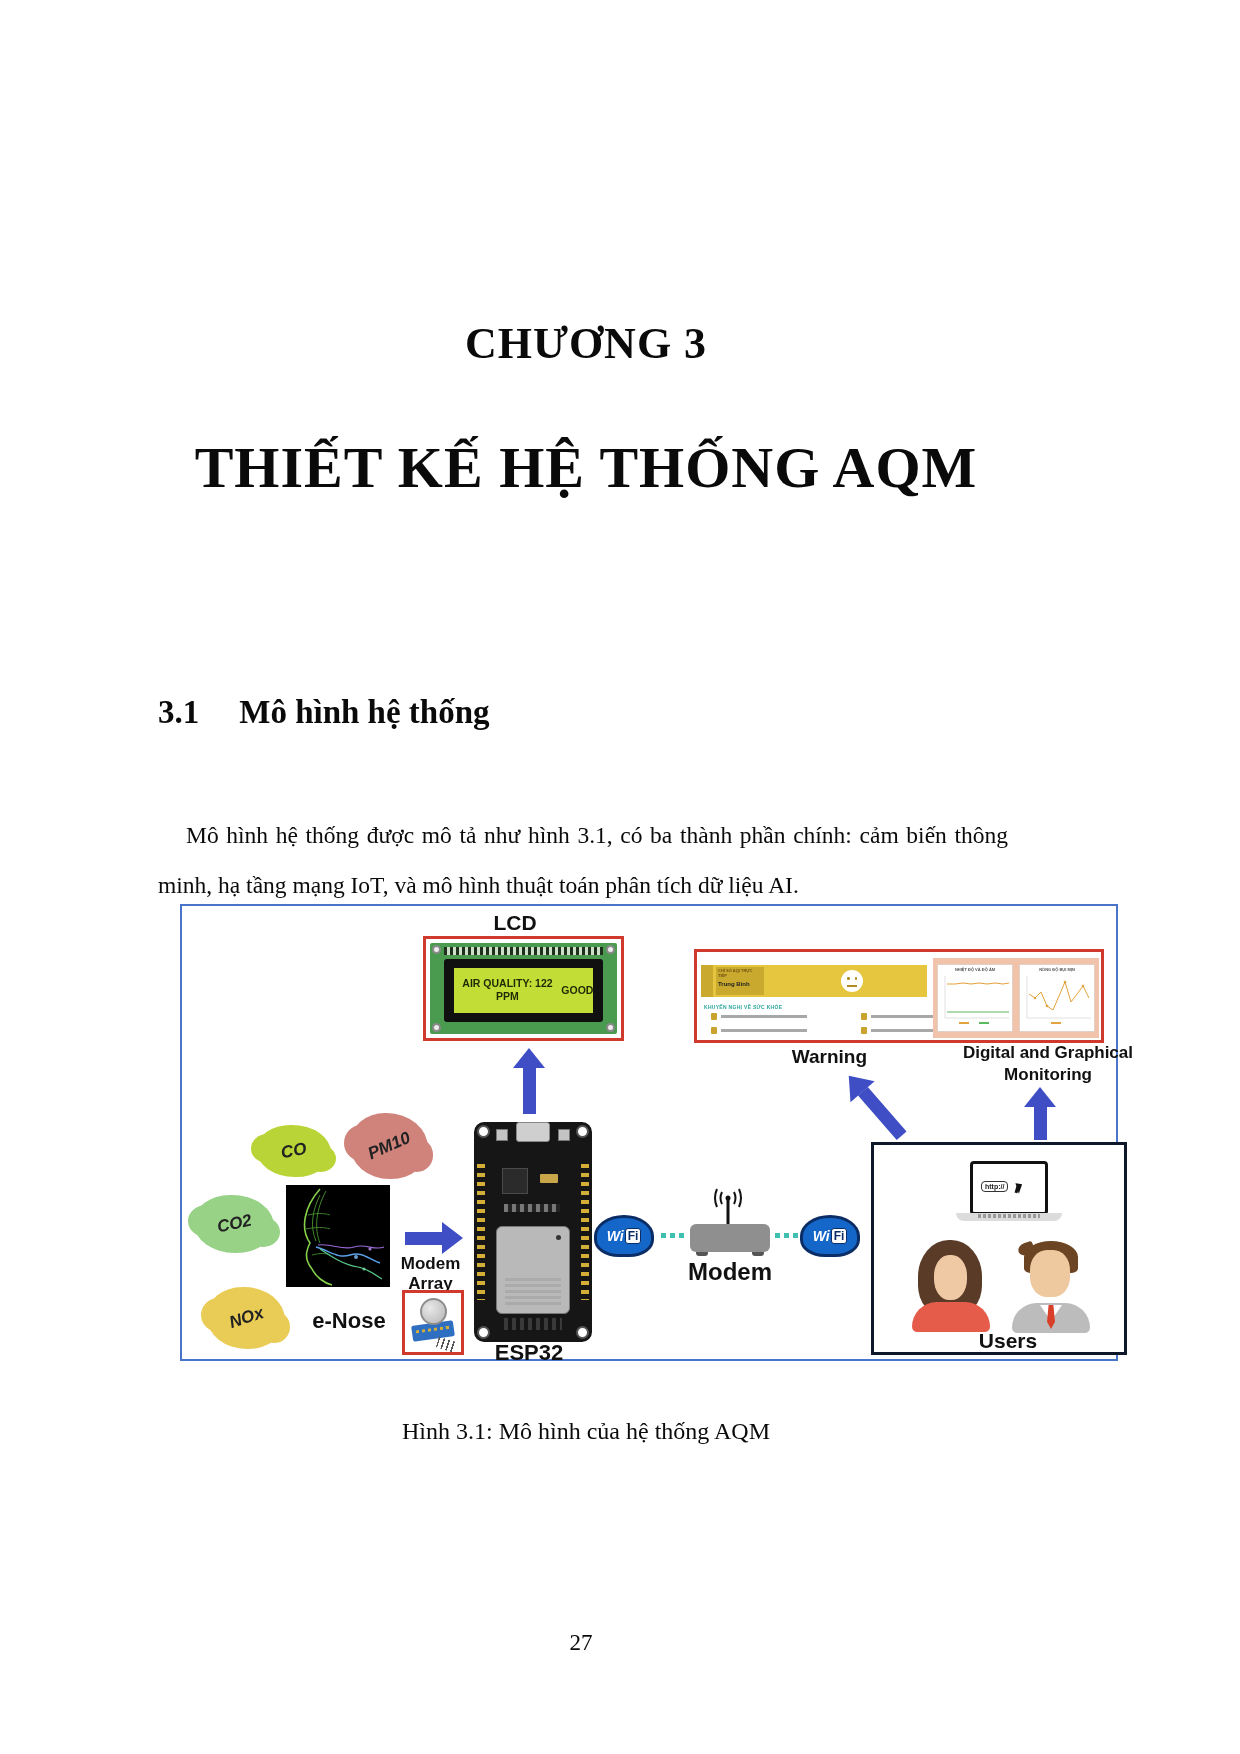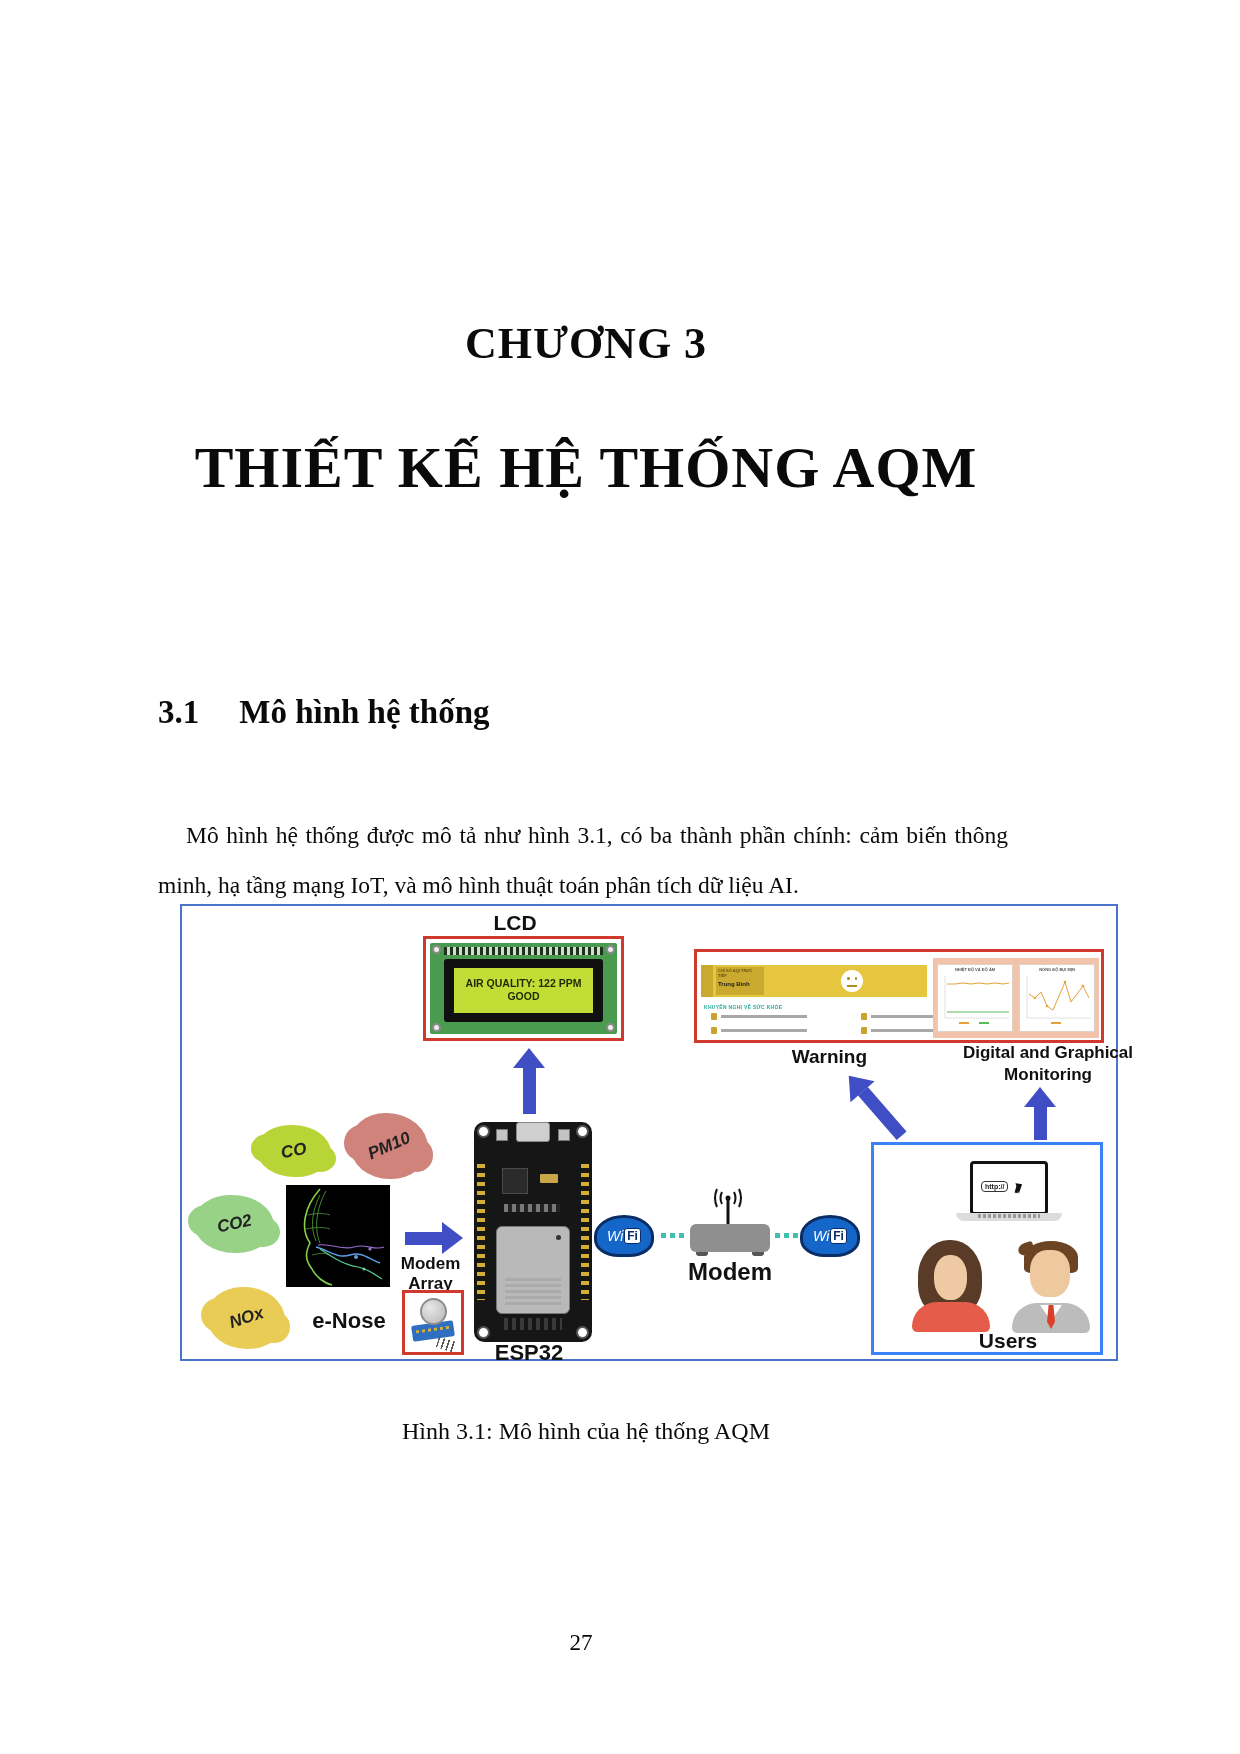--- a/index.html
+++ b/index.html
@@ -17,21 +17,21 @@
   .flabel{position:absolute;font-weight:bold;color:#111;text-align:center;}
 
   
   .lcd-label{left:293px;top:5px;width:80px;font-size:21px;}
   .lcd-box{position:absolute;left:241px;top:30px;width:201px;height:105px;border:3px solid #cf3a2c;background:#fff;padding:4px;}
   .lcd-module{position:relative;width:100%;height:100%;background:#4a9a4f;border-radius:2px;}
   .lcd-pins{position:absolute;left:14px;right:14px;top:4px;height:8px;background:repeating-linear-gradient(90deg,#20301f 0 3px,#cfe0c9 3px 6px);}
   .screw{position:absolute;width:9px;height:9px;border-radius:50%;background:#eee;border:2px solid #8a8a8a;}
   .screw.tl{left:2px;top:2px}.screw.tr{right:2px;top:2px}.screw.bl{left:2px;bottom:2px}.screw.br{right:2px;bottom:2px}
   .lcd-bezel{position:absolute;left:14px;right:14px;top:16px;bottom:12px;background:#101010;border-radius:3px;display:flex;align-items:center;justify-content:center;}
-  .lcd-screen{width:88%;height:72%;background:#c3dd37;display:flex;flex-direction:column;align-items:center;justify-content:center;font-size:10.5px;font-weight:bold;color:#1d2a05;line-height:13px;text-align:center;}
+  .lcd-screen{width:88%;height:72%;background:#c3dd37;display:flex;flex-direction:row;align-items:center;justify-content:center;font-size:10.5px;font-weight:bold;color:#1d2a05;line-height:13px;text-align:center;}
 
   
   .arrow-v{position:absolute;display:flex;flex-direction:column;align-items:center;}
   .arrow-v .head{width:0;height:0;border-left:16px solid transparent;border-right:16px solid transparent;border-bottom:20px solid #3f4ec4;}
   .arrow-v .shaft{width:13px;background:#3f4ec4;flex:1;}
   .arrow-h{position:absolute;display:flex;align-items:center;}
   .arrow-h .shaft{height:13px;background:#3f4ec4;flex:1;}
   .arrow-h .head{width:0;height:0;border-top:16px solid transparent;border-bottom:16px solid transparent;border-left:21px solid #3f4ec4;}
   .arrow-lcd{left:330px;top:142px;width:34px;height:66px;}
   .arrow-mon{left:842px;top:181px;width:32px;height:53px;}
@@ -54,21 +54,21 @@
   .rec-item{display:flex;align-items:center;gap:4px;}
   .rec-ico{width:6px;height:7px;background:#c9a32e;border-radius:1px;flex:none;}
   .rec-bar{height:2.5px;background:#a8a8a8;width:86px;}
   .salmon-panel{position:absolute;left:236px;top:6px;width:166px;height:80px;background:#f2c3ab;display:flex;align-items:center;justify-content:center;gap:6px;}
   .chart-card{width:76px;height:68px;background:#fff;border:1px solid #e0d0c6;padding:2px 1px;}
   .chart-title{font-size:4px;font-weight:bold;color:#555;text-align:center;line-height:5px;}
   .warning-label{left:565px;top:140px;width:120px;font-size:19px;text-align:right;}
   .monitoring-label{left:756px;top:136px;width:220px;font-size:17px;line-height:22px;}
 
   
-  .users-box{position:absolute;left:689px;top:236px;width:232px;height:213px;border:3px solid #3b82f6;background:#fff;}
+  .users-box{position:absolute;left:689px;top:236px;width:256px;height:213px;border:3px solid #0f172a;background:#fff;}
   .laptop-screen{position:absolute;left:96px;top:16px;width:78px;height:54px;border:3px solid #111;border-radius:4px;background:#fff;}
   .url-chip{position:absolute;left:8px;top:17px;border:1.5px solid #333;border-radius:4px;padding:1px 3px;font-size:7px;font-weight:bold;color:#222;}
   .cursor{position:absolute;left:44px;top:18px;width:0;height:0;border-left:6px solid #111;border-top:3px solid transparent;border-bottom:8px solid transparent;transform:rotate(-18deg);}
   .cursor::after{content:"";position:absolute;left:-8px;top:0px;width:3px;height:7px;background:#111;transform:rotate(35deg);}
   .laptop-base{position:absolute;left:82px;top:68px;width:106px;height:8px;background:#dcdcdc;border-radius:0 0 8px 8px;}
   .laptop-base::before{content:"";position:absolute;left:22px;top:1px;width:62px;height:4px;background:repeating-linear-gradient(90deg,#9a9a9a 0 3px,#dcdcdc 3px 5px);}
   .avatar{position:absolute;width:78px;height:92px;}
   .avatar.woman{left:38px;top:95px;}
   .avatar.man{left:138px;top:96px;}
   .hair-w{position:absolute;left:6px;top:0;width:64px;height:76px;background:#5a3b28;border-radius:48% 48% 40% 40%;}
@@ -97,21 +97,21 @@
   .shield{position:absolute;left:22px;top:104px;width:74px;height:88px;background:#b9b9b9;border:1px solid #777;border-radius:6px;}
   .shield::before{content:"";position:absolute;right:8px;top:8px;width:5px;height:5px;border-radius:50%;background:#333;}
   .shield::after{content:"";position:absolute;left:8px;bottom:8px;width:56px;height:30px;background:repeating-linear-gradient(0deg,#a7a7a7 0 3px,#b9b9b9 3px 6px);opacity:.8;}
   .ant{position:absolute;left:30px;top:196px;width:58px;height:12px;background:repeating-linear-gradient(90deg,#3a3a3a 0 4px,#161616 4px 8px);}
   .esp32-label{left:287px;top:434px;width:120px;font-size:22px;}
 
   
   .wifi{position:absolute;width:60px;height:42px;background:#1467c8;border:3px solid #0a2d66;border-radius:55% 55% 45% 45%;display:flex;align-items:center;justify-content:center;gap:1px;}
   .wifi::before{content:"";position:absolute;left:-8px;bottom:2px;width:22px;height:20px;background:#1467c8;border:3px solid #0a2d66;border-radius:50%;z-index:-1;}
   .wifi::after{content:"";position:absolute;right:-7px;bottom:3px;width:20px;height:18px;background:#1467c8;border:3px solid #0a2d66;border-radius:50%;z-index:-1;}
-  .wifi .wi{color:#fff;font-weight:normal;font-style:italic;font-size:14px;}
+  .wifi .wi{color:#fff;font-weight:bold;font-style:italic;font-size:14px;}
   .wifi .fi{background:#fff;color:#0a2d66;font-weight:bold;font-size:12px;border-radius:3px;padding:0 2px;border:1px solid #0a2d66;}
   .wifi.one{left:412px;top:309px;}
   .wifi.two{left:618px;top:309px;}
   .dots{position:absolute;display:flex;gap:4px;}
   .dots span{width:5px;height:5px;background:#3fbfae;}
   .dots.one{left:479px;top:327px;}
   .dots.two{left:593px;top:327px;}
   .modem-body{position:absolute;left:508px;top:318px;width:80px;height:28px;background:#8f8f8f;border-radius:6px;}
   .modem-body::before{content:"";position:absolute;left:6px;bottom:-4px;width:12px;height:4px;background:#555;border-radius:0 0 3px 3px;}
   .modem-body::after{content:"";position:absolute;right:6px;bottom:-4px;width:12px;height:4px;background:#555;border-radius:0 0 3px 3px;}

